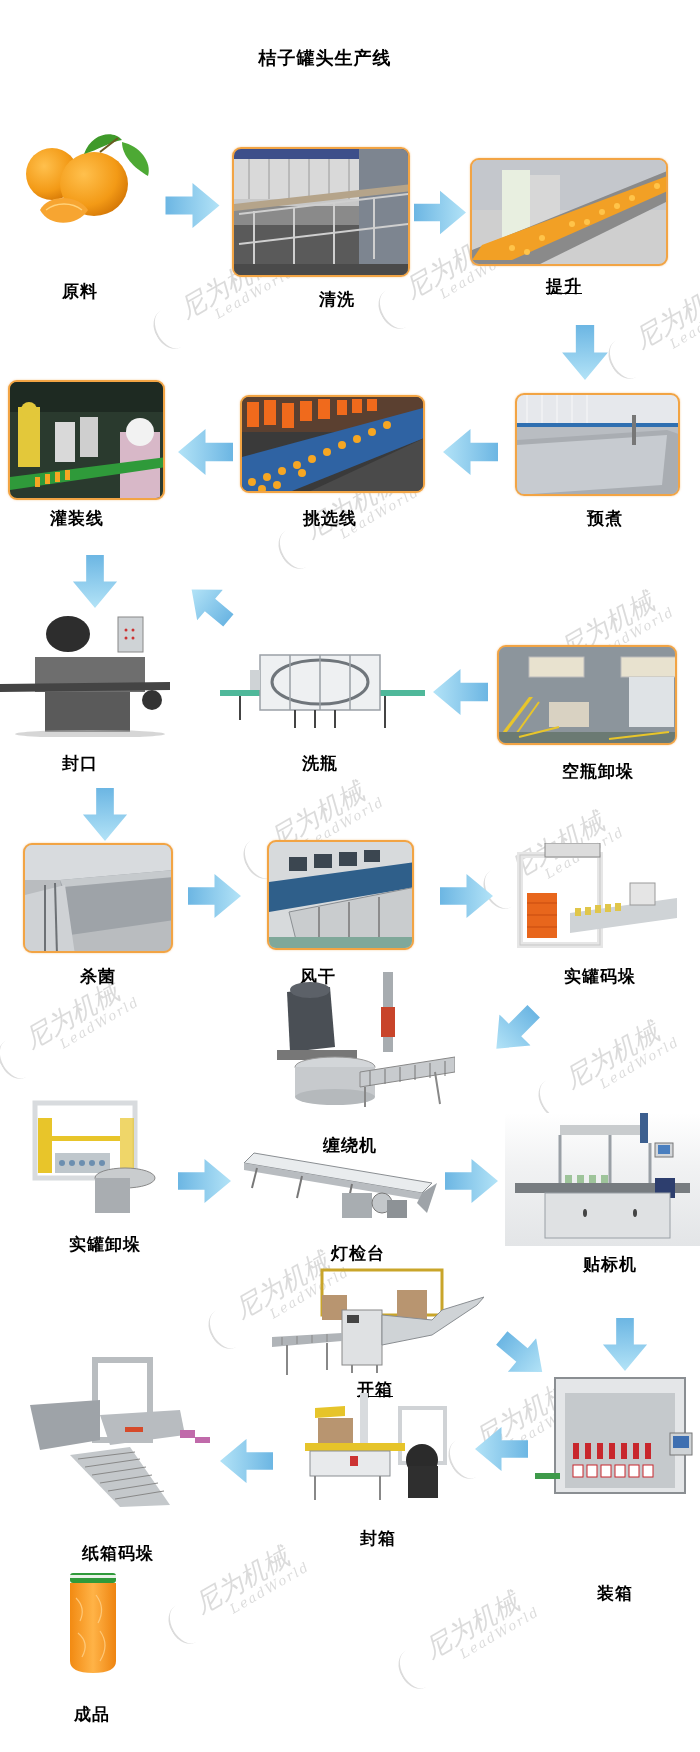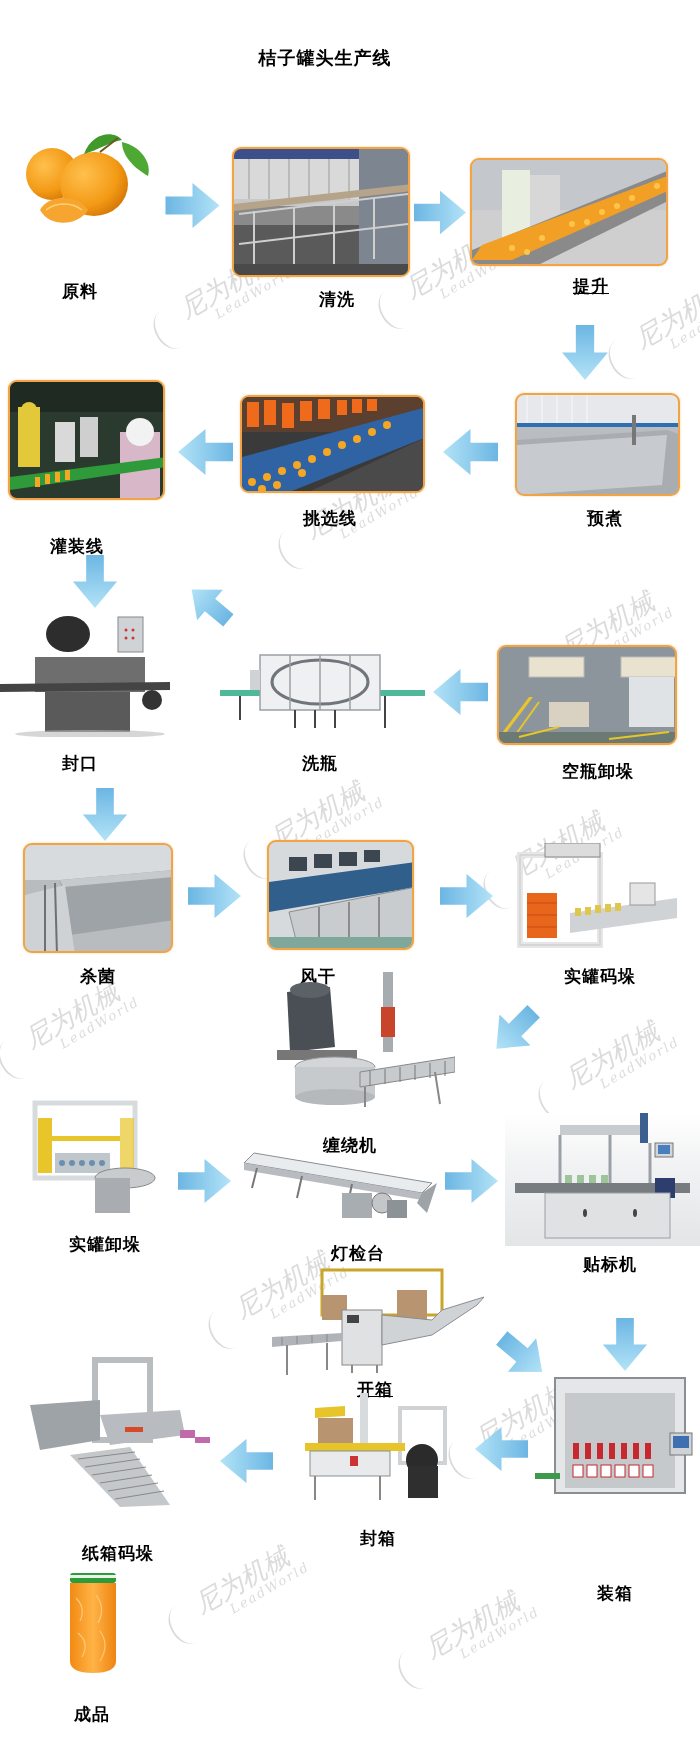--- a/index.html
+++ b/index.html
@@ -169,21 +169,21 @@
         <circle cx="100" cy="64" r="3"></circle>
         <circle cx="130" cy="52" r="3"></circle>
         <circle cx="160" cy="38" r="3"></circle>
         <circle cx="185" cy="26" r="3"></circle>
         <circle cx="55" cy="92" r="3"></circle>
         <circle cx="115" cy="62" r="3"></circle>
         <circle cx="145" cy="46" r="3"></circle>
       </g>
   </svg>
 </div>
-<div class="abs label" style="left:591px;top:275px;text-decoration:underline;">提升</div>
+<div class="abs label" style="left:564px;top:275px;text-decoration:underline;">提升</div>
 
 <div class="abs" style="left:562px;top:325px;width:46px;height:55px;">
     <svg width="46" height="55" viewBox="0 0 50 60">
       <g transform="rotate(90 25 30) translate(-5 5)">
         <use href="#arrow-right" width="60" height="50"></use>
       </g>
     </svg>
   </div>
 
 <div class="abs photo" style="left:515px;top:393px;width:165px;height:103px;background:linear-gradient(180deg,#e6e8ec 0 30%,#b9bdc2 30% 100%);">
@@ -264,21 +264,21 @@
     <circle cx="130" cy="50" r="14" fill="#f2f2f2"></circle>
     <path d="M0 95 L157 75 L157 85 L0 108 Z" fill="#2f9a3a"></path>
     <g fill="#f5a623">
         <rect x="25" y="95" width="5" height="10"></rect>
         <rect x="35" y="92" width="5" height="10"></rect>
         <rect x="45" y="90" width="5" height="10"></rect>
         <rect x="55" y="88" width="5" height="10"></rect>
       </g>
   </svg>
 </div>
-<div class="abs label" style="left:77px;top:535px;">灌装线</div>
+<div class="abs label" style="left:77px;top:507px;">灌装线</div>
 
 <div class="abs" style="left:72px;top:555px;width:46px;height:53px;">
     <svg width="46" height="53" viewBox="0 0 50 60">
       <g transform="rotate(90 25 30) translate(-5 5)">
         <use href="#arrow-right" width="60" height="50"></use>
       </g>
     </svg>
   </div>
 
 <div class="abs" style="left:160px;top:560px;width:100px;height:90px;">

